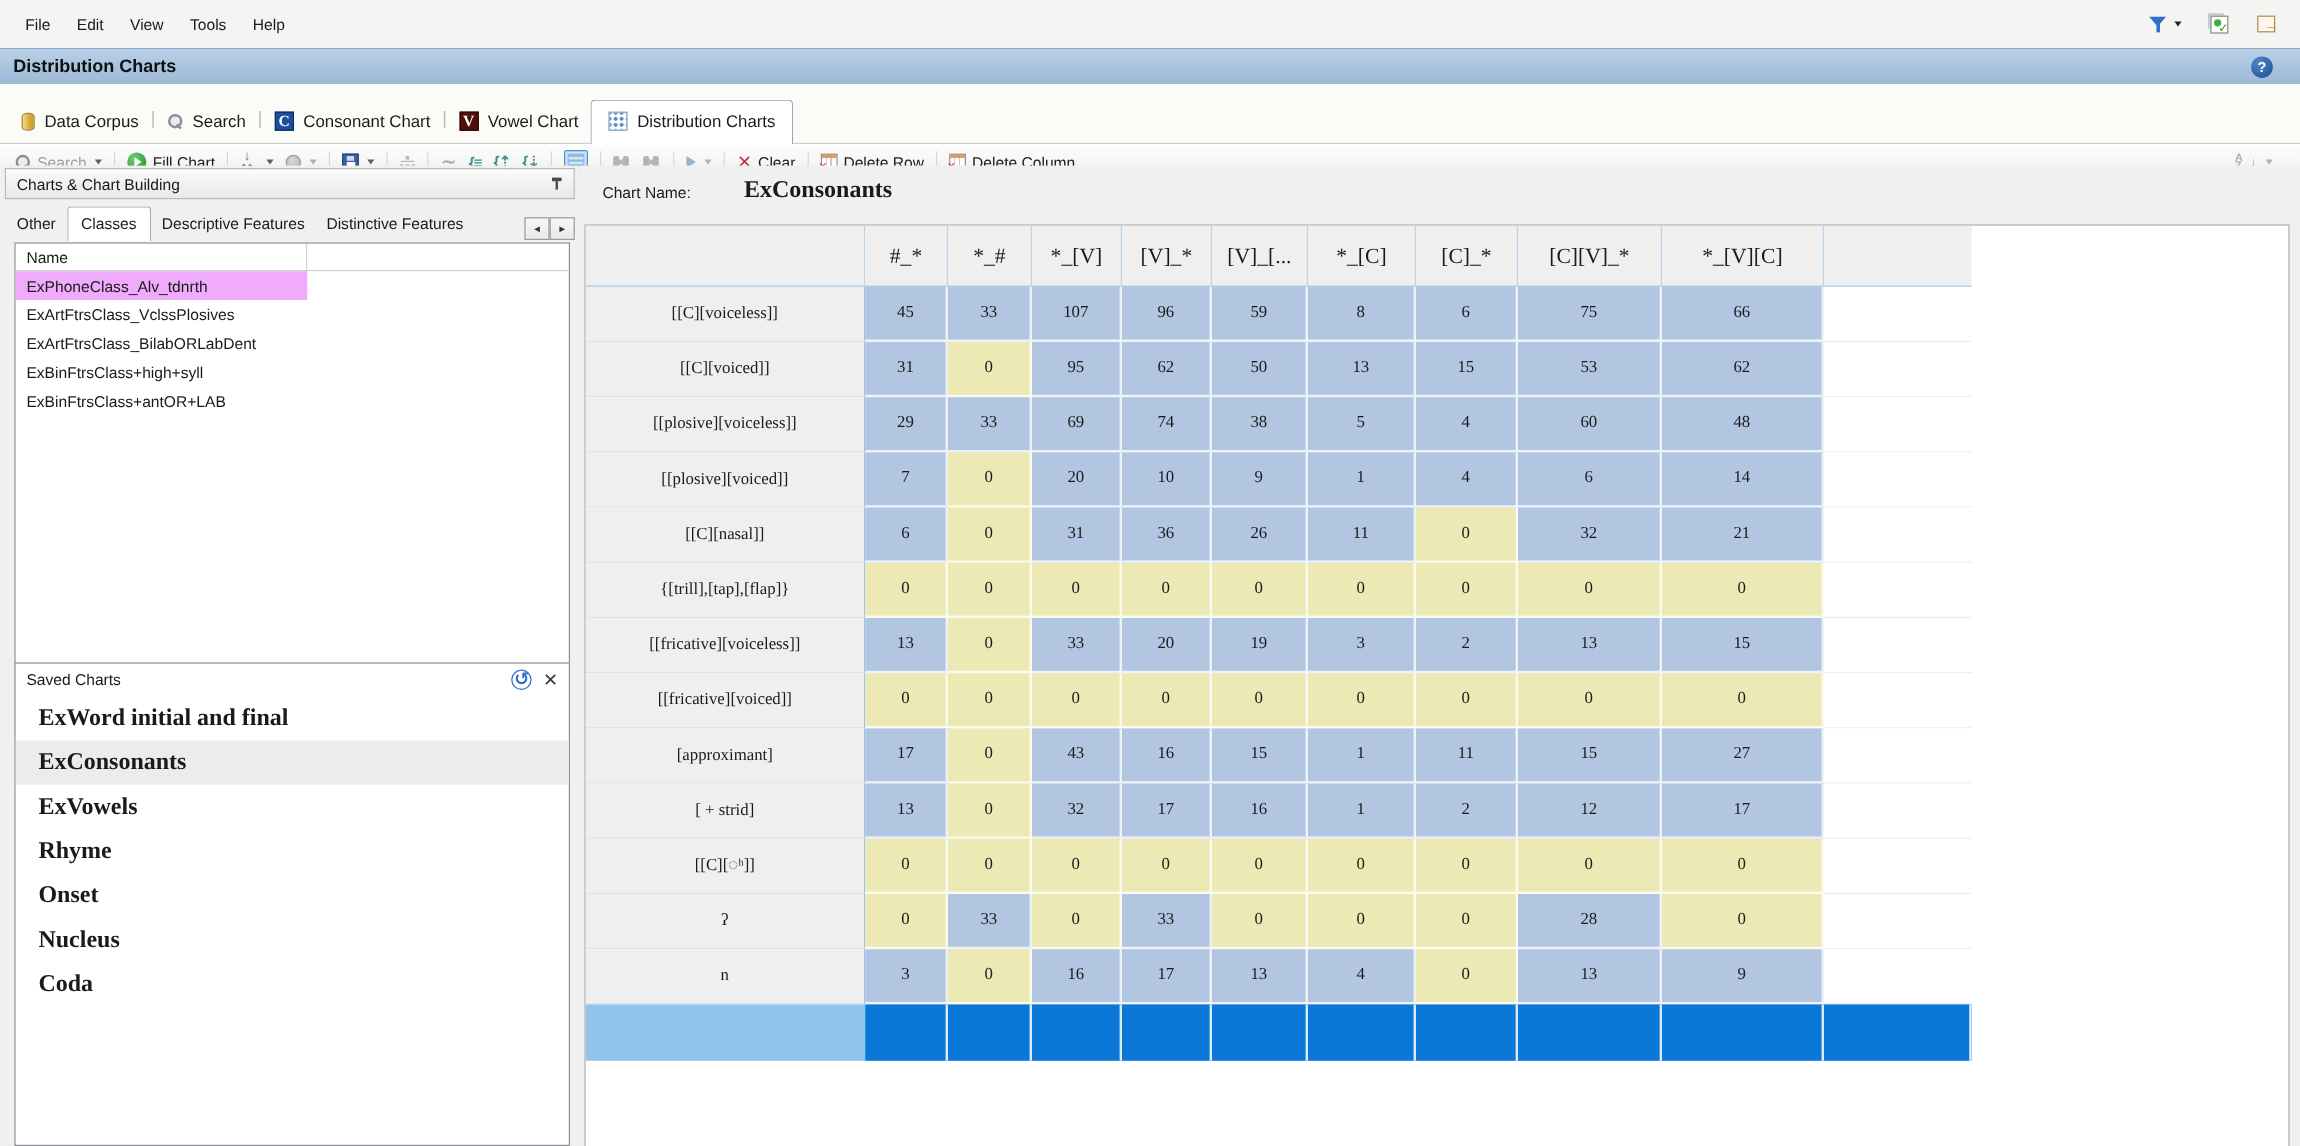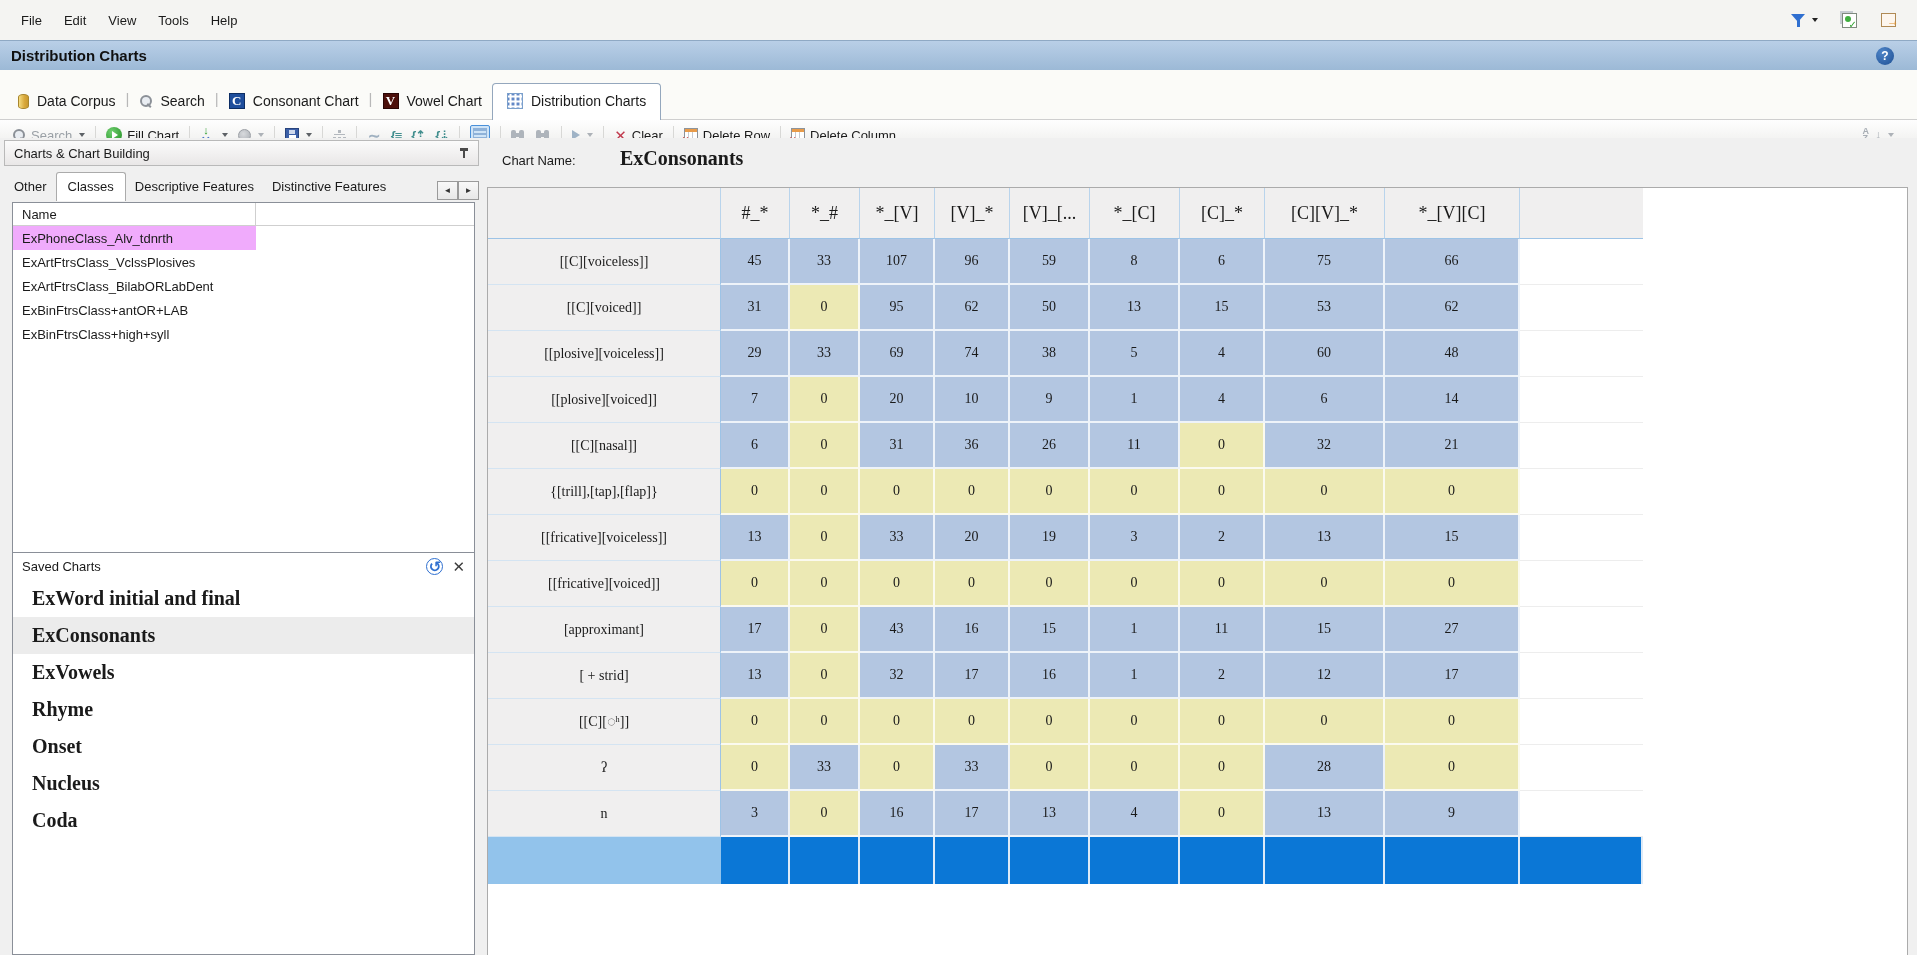--- a/index.html
+++ b/index.html
@@ -295,22 +295,22 @@
       </span>
     </div>
   <div class="listbox">
     <div class="listhdr">
       <span>Name</span>
     </div>
     <div id="classlist">
         <div class="classrow selected">ExPhoneClass_Alv_tdnrth</div>
         <div class="classrow">ExArtFtrsClass_VclssPlosives</div>
         <div class="classrow">ExArtFtrsClass_BilabORLabDent</div>
+        <div class="classrow">ExBinFtrsClass+high+syll</div>
         <div class="classrow">ExBinFtrsClass+antOR+LAB</div>
-        <div class="classrow">ExBinFtrsClass+high+syll</div>
       </div>
   </div>
   <div class="savedbox">
     <div class="savedhdr">
       <span>Saved Charts</span>
       <span class="savedhdr-icons">
         <span class="ic-undo">↺</span>
         <span class="ic-closex">✕</span>
       </span>
     </div>

